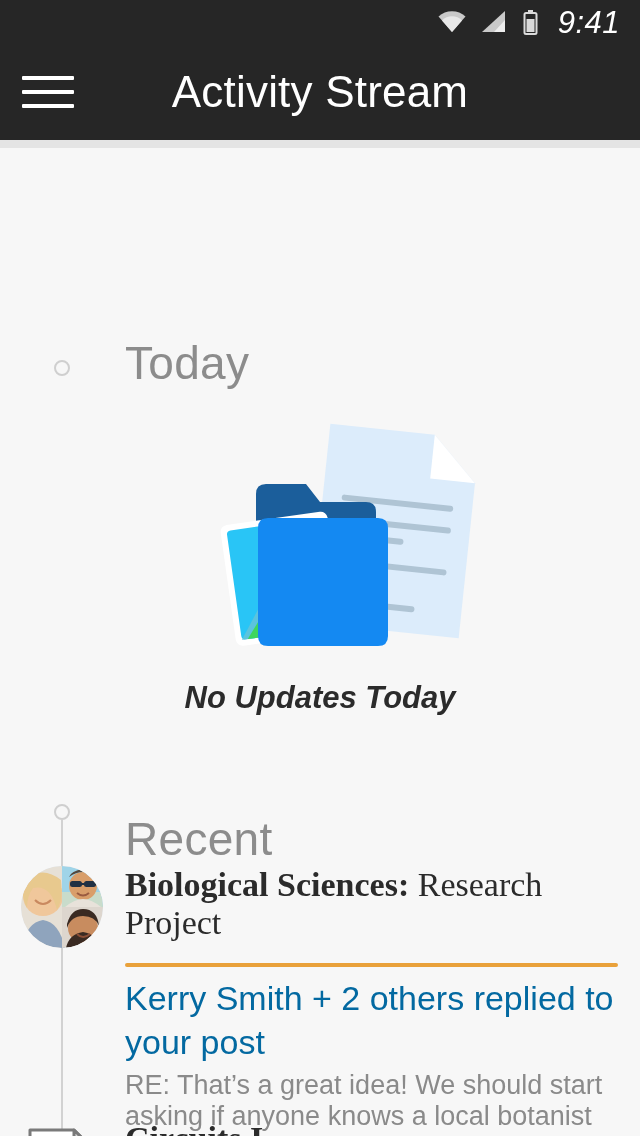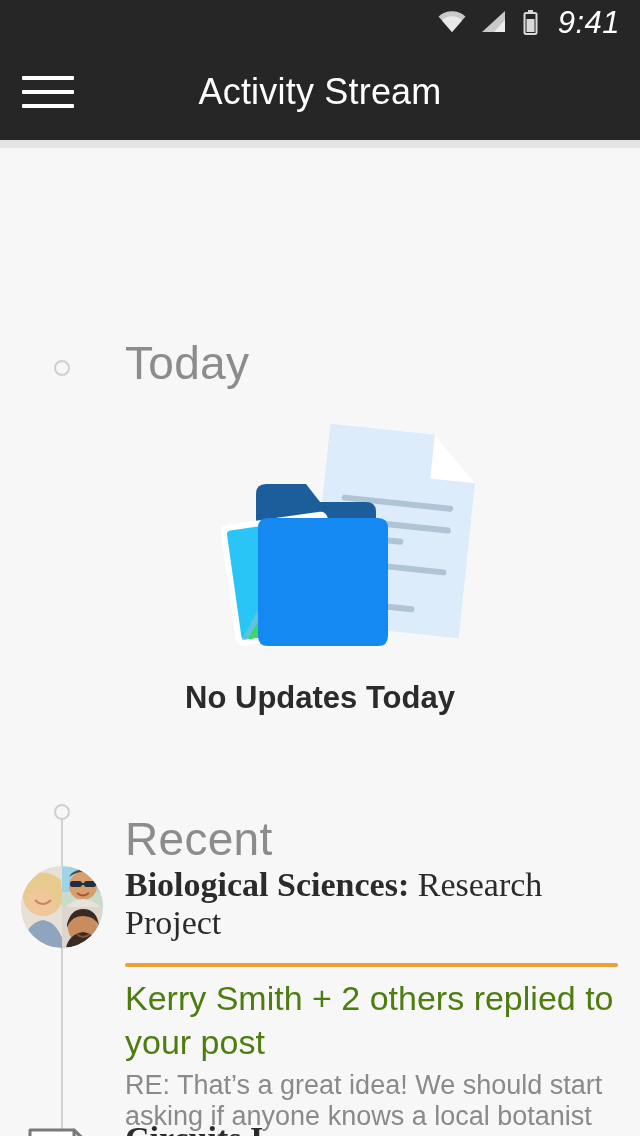--- a/index.html
+++ b/index.html
@@ -31,21 +31,21 @@
   .hamburger {
     position:absolute; left:22px; top:50%;
     transform:translateY(-50%);
     width:52px; height:40px;
     display:flex; flex-direction:column; justify-content:space-between;
     padding:4px 0; cursor:pointer;
   }
   .hamburger span { display:block; height:4px; background:#ffffff; border-radius:1px; }
   .appbar-title {
     width:100%; text-align:center; color:#ffffff;
-    font-size:36px; font-weight:400; letter-spacing:0.2px;
+    font-size:44px; font-weight:400; letter-spacing:0.2px;
   }
   .appbar-divider { height:8px; background:#E4E4E4; }
 
   
   .content { position:relative; height:988px; background:#F7F7F7; }
 
   
   .rail {
     position:absolute; left:61px; width:2px; background:#D2D2D2;
   }
@@ -59,21 +59,21 @@
     font-size:46px; font-weight:300; color:#8C8C8C;
     letter-spacing:0.3px;
   }
 
   
   .illus { position:absolute; left:170px; top:268px; width:330px; height:240px; }
   .illus svg { width:100%; height:100%; display:block; }
 
   .empty-label {
     position:absolute; top:532px; left:0; width:640px;
-    text-align:center; font-size:31px; font-weight:700; color:#2B2B2B;
+    text-align:center; font-size:31px; font-weight:700; color:#2B2B2B;font-style:italic;
   }
 
   
   .item { position:absolute; left:0; width:640px; }
   .item-icon { position:absolute; left:21px; }
 
   .avatar-group {
     width:82px; height:82px; border-radius:50%;
     overflow:hidden; position:relative; background:#dfe3e6;
   }
@@ -87,21 +87,21 @@
   .item-course {
     font-size:34px; color:#2B2B2B; line-height:1.12;
     padding-bottom:21px; display:block;font-family:Liberation Serif, serif;
   }
   .item-course b { font-weight:700; }
   .item-course .plain { font-weight:400; }
   .rule { height:4px; border-radius:2px; }
   .rule.orange { background:#E9A13A; }
 
   .item-headline {
-    font-size:34px; font-weight:400; color:#4d7c0f;
+    font-size:34px; font-weight:400; color:#0369a1;
     line-height:1.30; margin-top:9px;
   }
   .item-sub {
     font-size:27px; color:#8A8A8A; line-height:1.16; margin-top:5px;
   }
 </style>
 </head>
 <body>
 
 <div class="statusbar">

